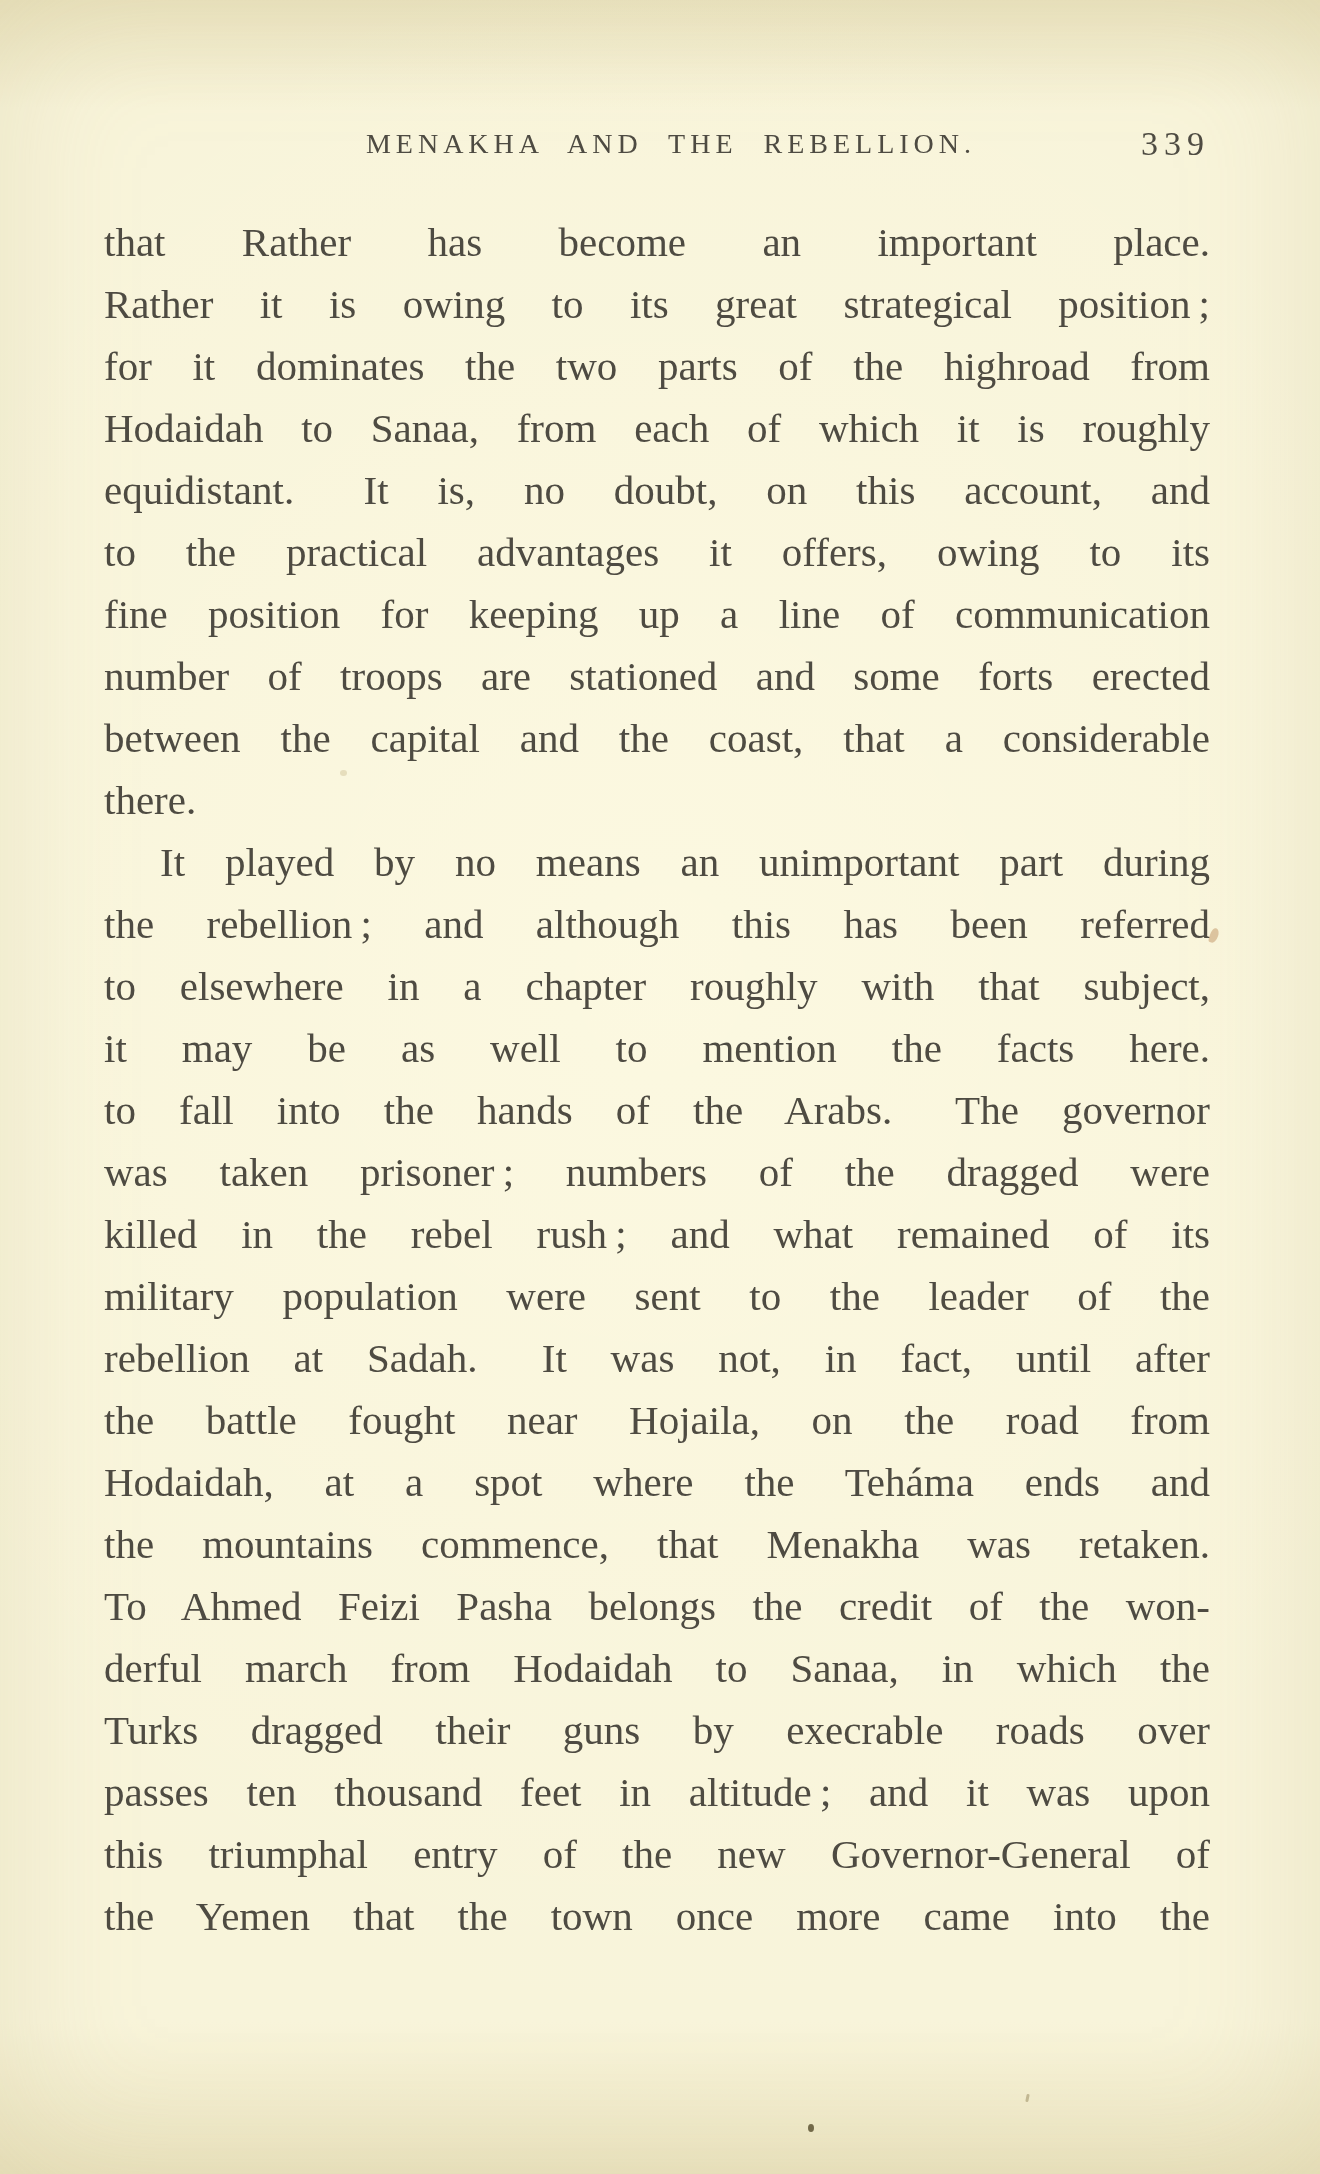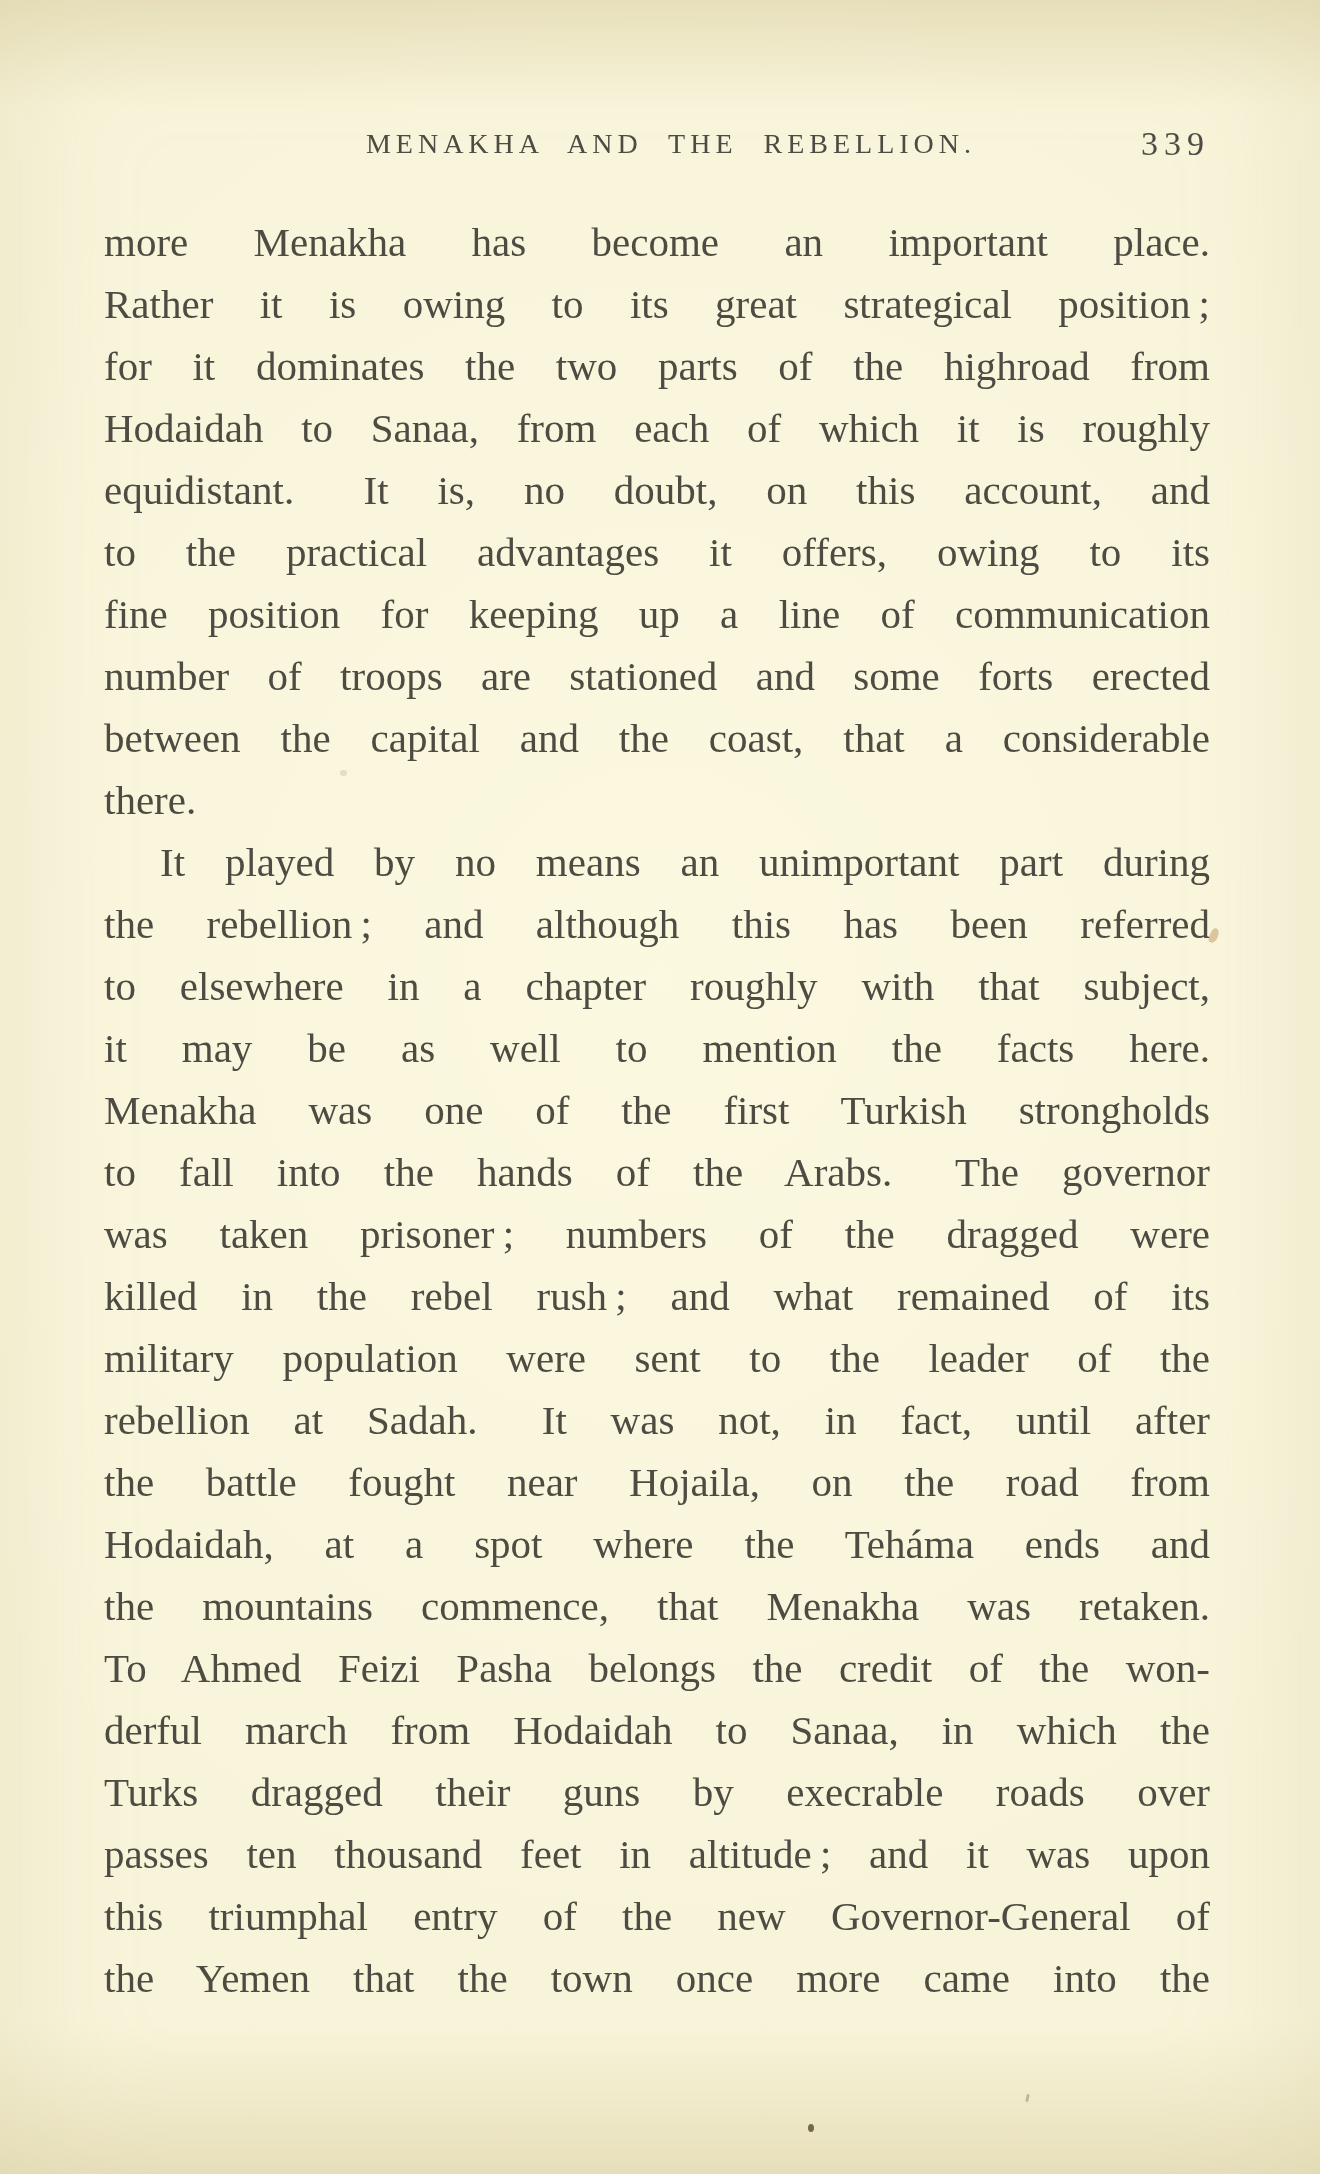--- a/index.html
+++ b/index.html
@@ -103,35 +103,34 @@
 
 <div class="page">
 
   <header class="running-head">
     <span class="head-title">MENAKHA AND THE REBELLION.</span>
     <span class="folio">339</span>
   </header>
 
   <main class="text-block">
 
-  <div class="line">more Menakha has become an important place.</div>
+  <div class="line">that Rather has become an important place.</div>
       <div class="line">Rather it is owing to its great strategical position ;</div>
       <div class="line">for it dominates the two parts of the highroad from</div>
       <div class="line">Hodaidah to Sanaa, from each of which it is roughly</div>
       <div class="line">equidistant.  It is, no doubt, on this account, and</div>
       <div class="line">to the practical advantages it offers, owing to its</div>
       <div class="line">fine position for keeping up a line of communication</div>
       <div class="line">number of troops are stationed and some forts erected</div>
       <div class="line">between the capital and the coast, that a considerable</div>
       <div class="line para-end">there.</div>
       <div class="line indent">It played by no means an unimportant part during</div>
       <div class="line">the rebellion ; and although this has been referred</div>
       <div class="line">to elsewhere in a chapter roughly with that subject,</div>
       <div class="line">it may be as well to mention the facts here.</div>
-      <div class="line">Menakha was one of the first Turkish strongholds</div>
       <div class="line">to fall into the hands of the Arabs.  The governor</div>
       <div class="line">was taken prisoner ; numbers of the dragged were</div>
       <div class="line">killed in the rebel rush ; and what remained of its</div>
       <div class="line">military population were sent to the leader of the</div>
       <div class="line">rebellion at Sadah.  It was not, in fact, until after</div>
       <div class="line">the battle fought near Hojaila, on the road from</div>
       <div class="line">Hodaidah, at a spot where the Teháma ends and</div>
       <div class="line">the mountains commence, that Menakha was retaken.</div>
       <div class="line">To Ahmed Feizi Pasha belongs the credit of the won-</div>
       <div class="line">derful march from Hodaidah to Sanaa, in which the</div>

